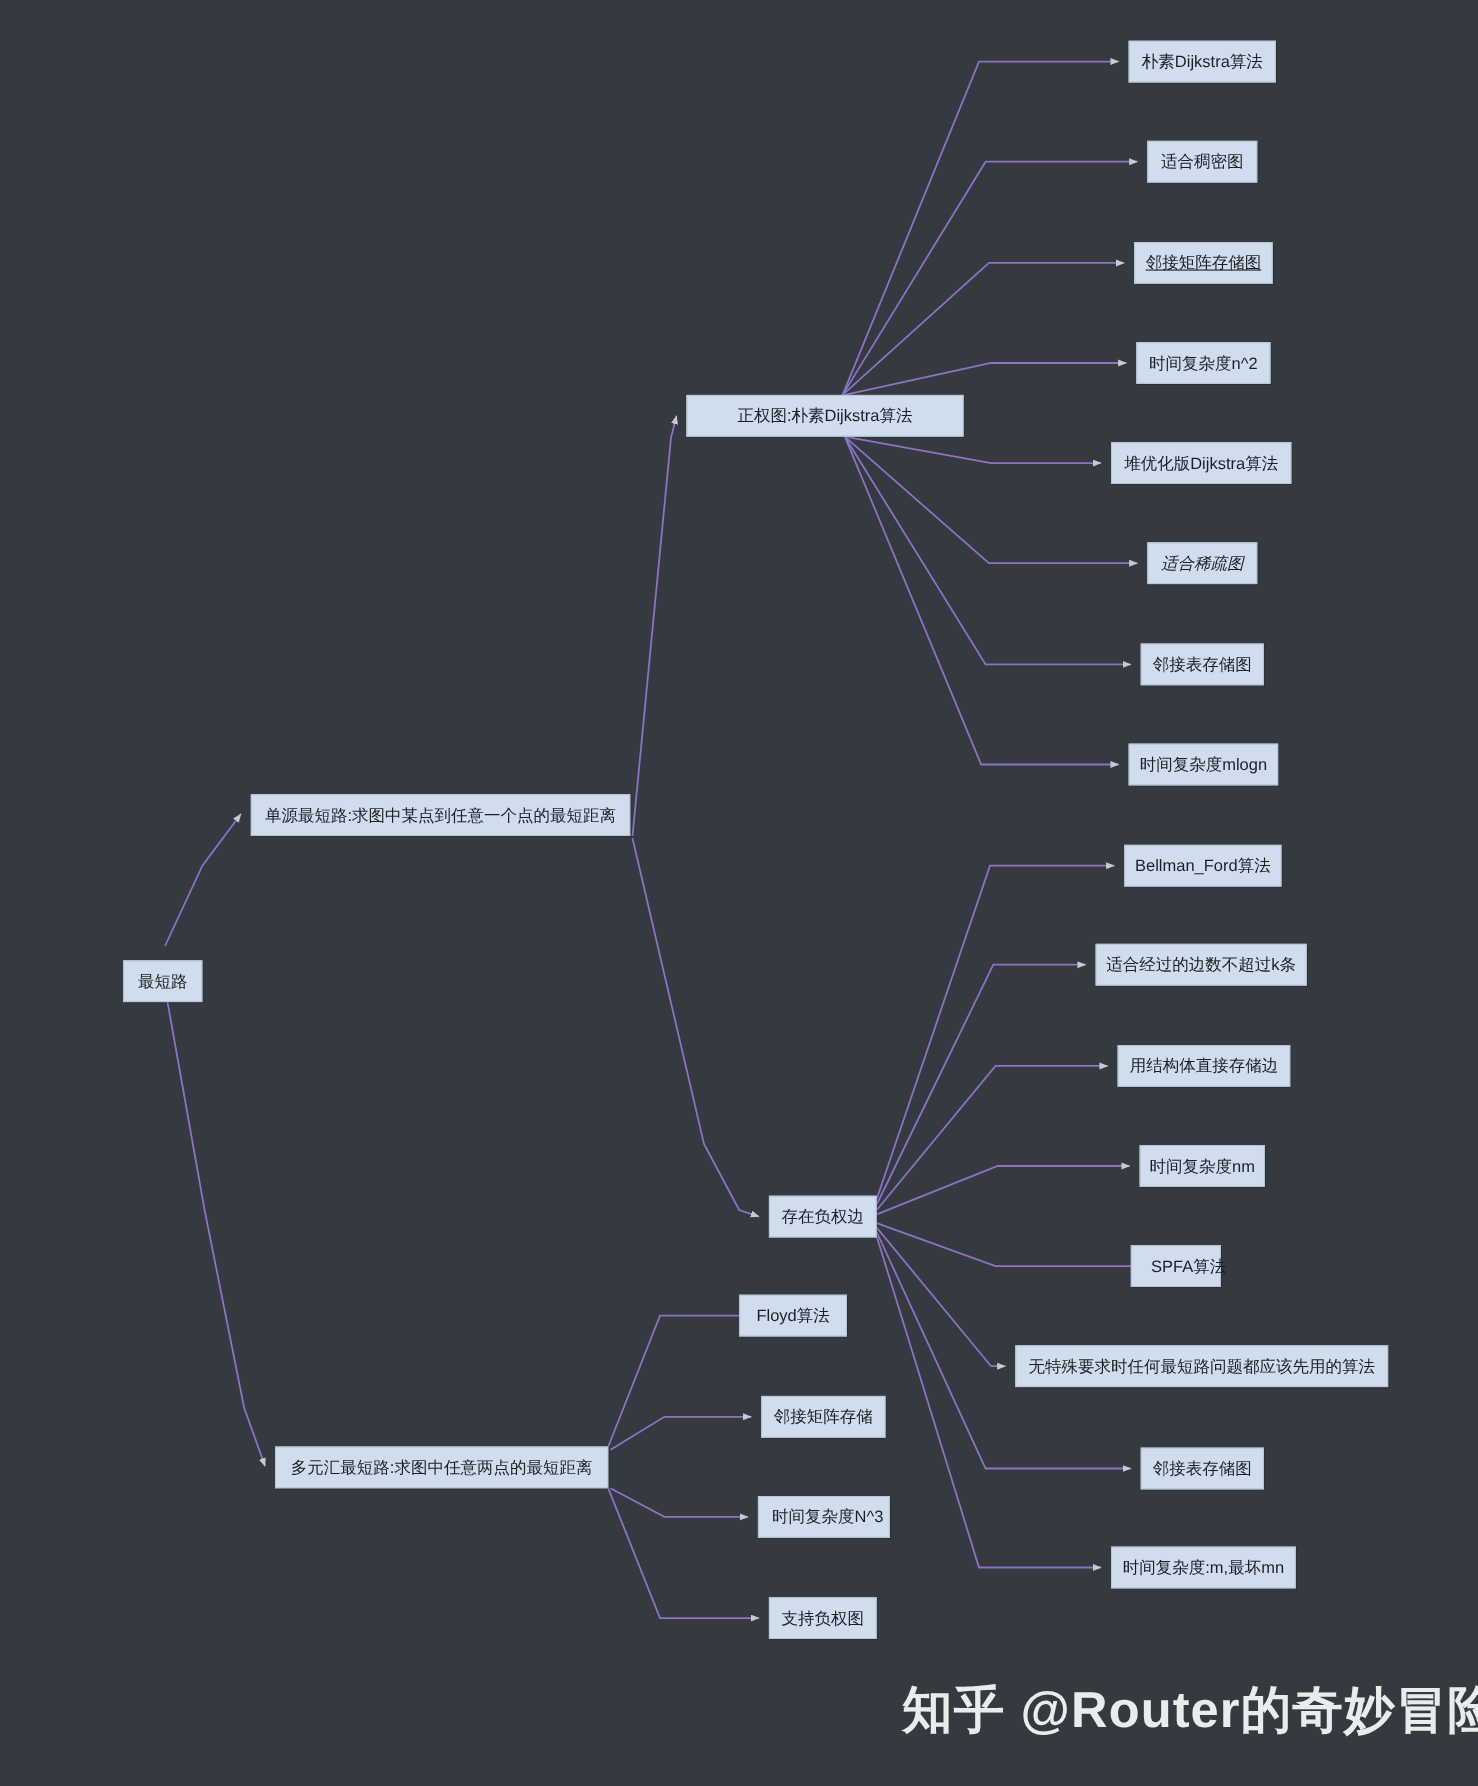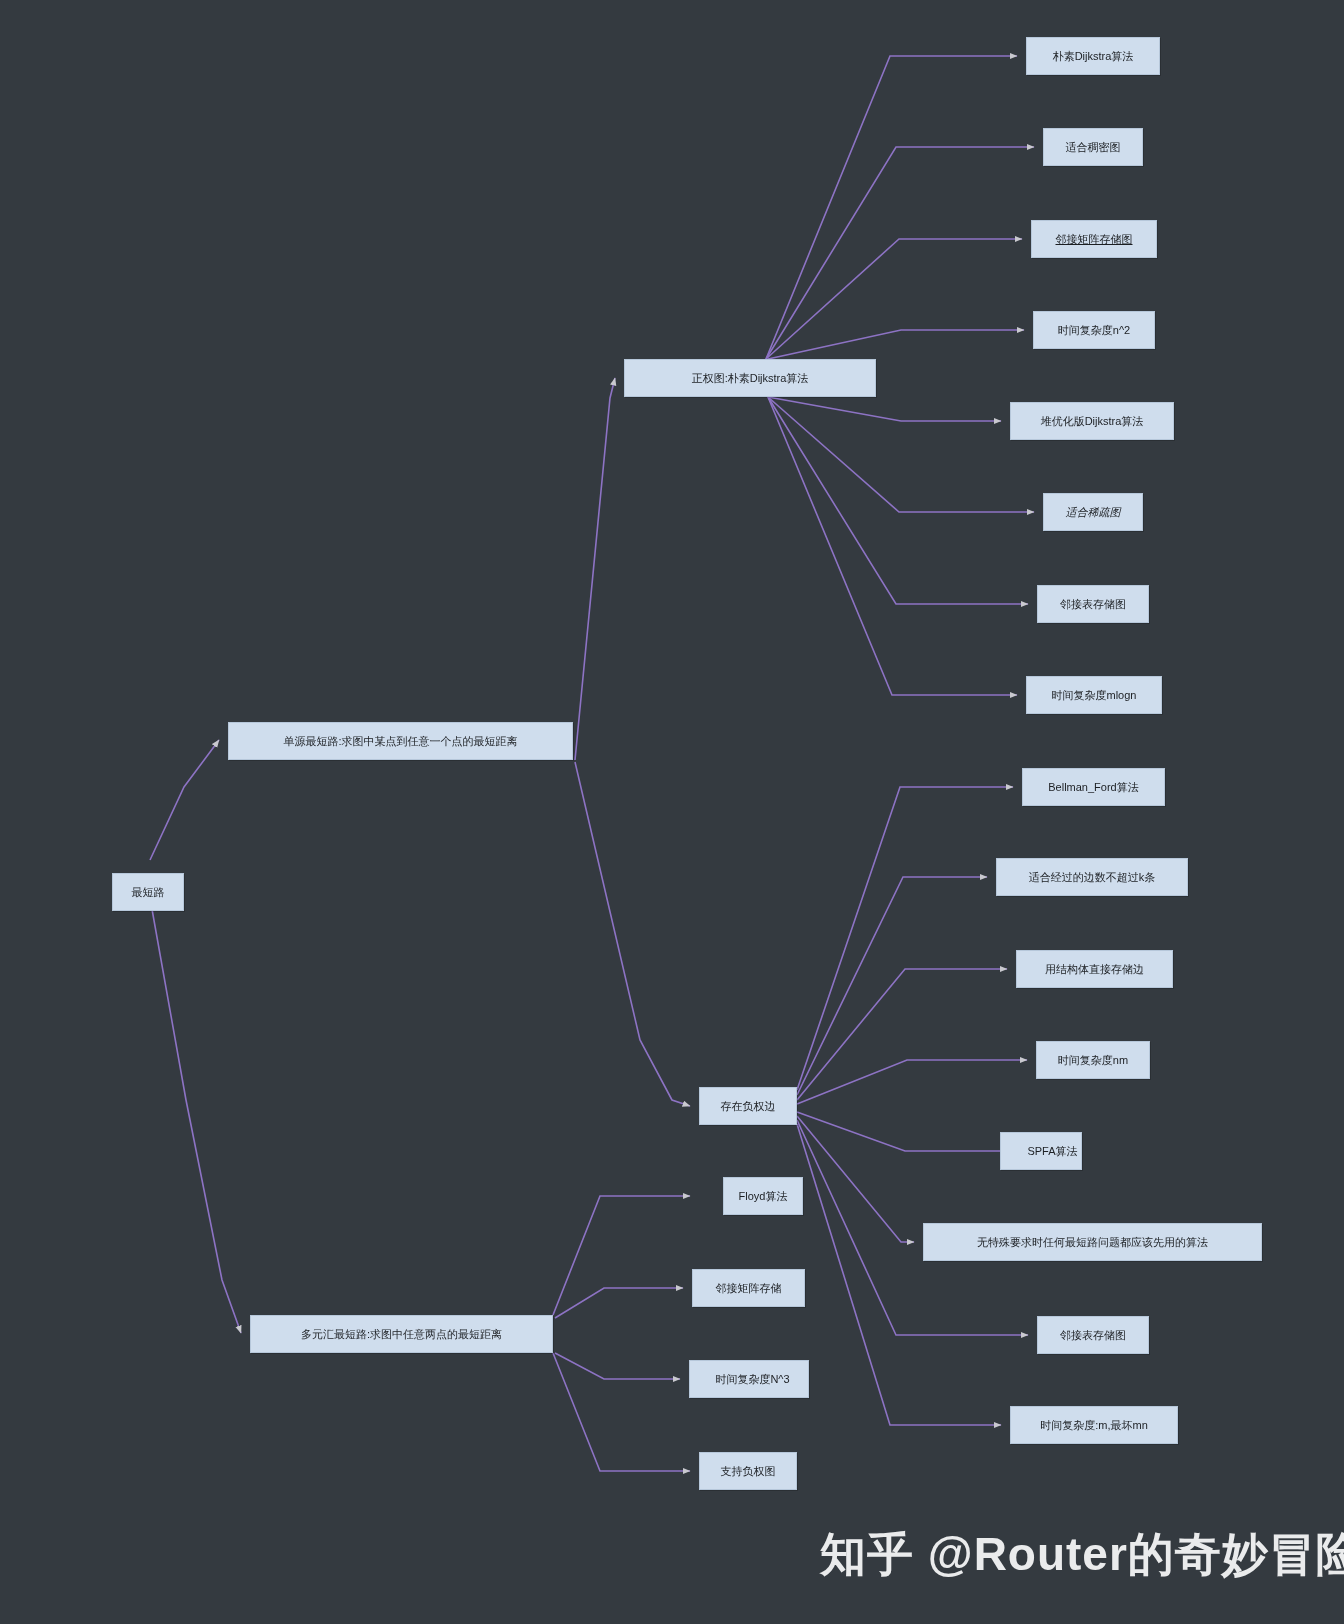--- a/index.html
+++ b/index.html
@@ -22,21 +22,21 @@
     width: 1344px;
     height: 1624px;
     pointer-events: none;
   }
   .node {
     position: absolute;
     box-sizing: border-box;
     background: #cfdded;
     border: 1px solid #b6c7da;
     color: #1c1f23;
-    font-size: 11px;
+    font-size: 15px;
     line-height: 1;
     display: flex;
     align-items: center;
     justify-content: center;
     white-space: nowrap;
     padding: 0 11px;
     height: 38px;
     box-shadow: 1px 1px 0 rgba(0,0,0,0.18);
   }
   .watermark {
@@ -99,25 +99,25 @@
       <div class="node" style="left: 1031px; top: 220px; width: 126px; height: 38px; text-decoration: underline;">邻接矩阵存储图</div>
       <div class="node" style="left: 1033px; top: 311px; width: 122px; height: 38px;">时间复杂度n^2</div>
       <div class="node" style="left: 1010px; top: 402px; width: 164px; height: 38px;">堆优化版Dijkstra算法</div>
       <div class="node" style="left: 1043px; top: 493px; width: 100px; height: 38px; font-style: italic;">适合稀疏图</div>
       <div class="node" style="left: 1037px; top: 585px; width: 112px; height: 38px;">邻接表存储图</div>
       <div class="node" style="left: 1026px; top: 676px; width: 136px; height: 38px;">时间复杂度mlogn</div>
       <div class="node" style="left: 1022px; top: 768px; width: 143px; height: 38px;">Bellman_Ford算法</div>
       <div class="node" style="left: 996px; top: 858px; width: 192px; height: 38px;">适合经过的边数不超过k条</div>
       <div class="node" style="left: 1016px; top: 950px; width: 157px; height: 38px;">用结构体直接存储边</div>
       <div class="node" style="left: 1036px; top: 1041px; width: 114px; height: 38px;">时间复杂度nm</div>
-      <div class="node" style="left: 1000px; top: 1132px; width: 82px; height: 38px; padding-left: 34px;">SPFA算法</div>
+      <div class="node" style="left: 1028px; top: 1132px; width: 82px; height: 38px; padding-left: 34px;">SPFA算法</div>
       <div class="node" style="left: 923px; top: 1223px; width: 339px; height: 38px;">无特殊要求时任何最短路问题都应该先用的算法</div>
       <div class="node" style="left: 1037px; top: 1316px; width: 112px; height: 38px;">邻接表存储图</div>
       <div class="node" style="left: 1010px; top: 1406px; width: 168px; height: 38px;">时间复杂度:m,最坏mn</div>
-      <div class="node" style="left: 723px; top: 1177px; width: 80px; height: 38px;">Floyd算法</div>
+      <div class="node" style="left: 672px; top: 1177px; width: 98px; height: 38px;">Floyd算法</div>
       <div class="node" style="left: 692px; top: 1269px; width: 113px; height: 38px;">邻接矩阵存储</div>
       <div class="node" style="left: 689px; top: 1360px; width: 120px; height: 38px; padding-left: 18px;">时间复杂度N^3</div>
       <div class="node" style="left: 699px; top: 1452px; width: 98px; height: 38px;">支持负权图</div>
     </div>
 
   <div class="watermark" style="left: 820px; top: 1524px;">知乎 @Router的奇妙冒险</div>
 
 </div>
 
 </body></html>

